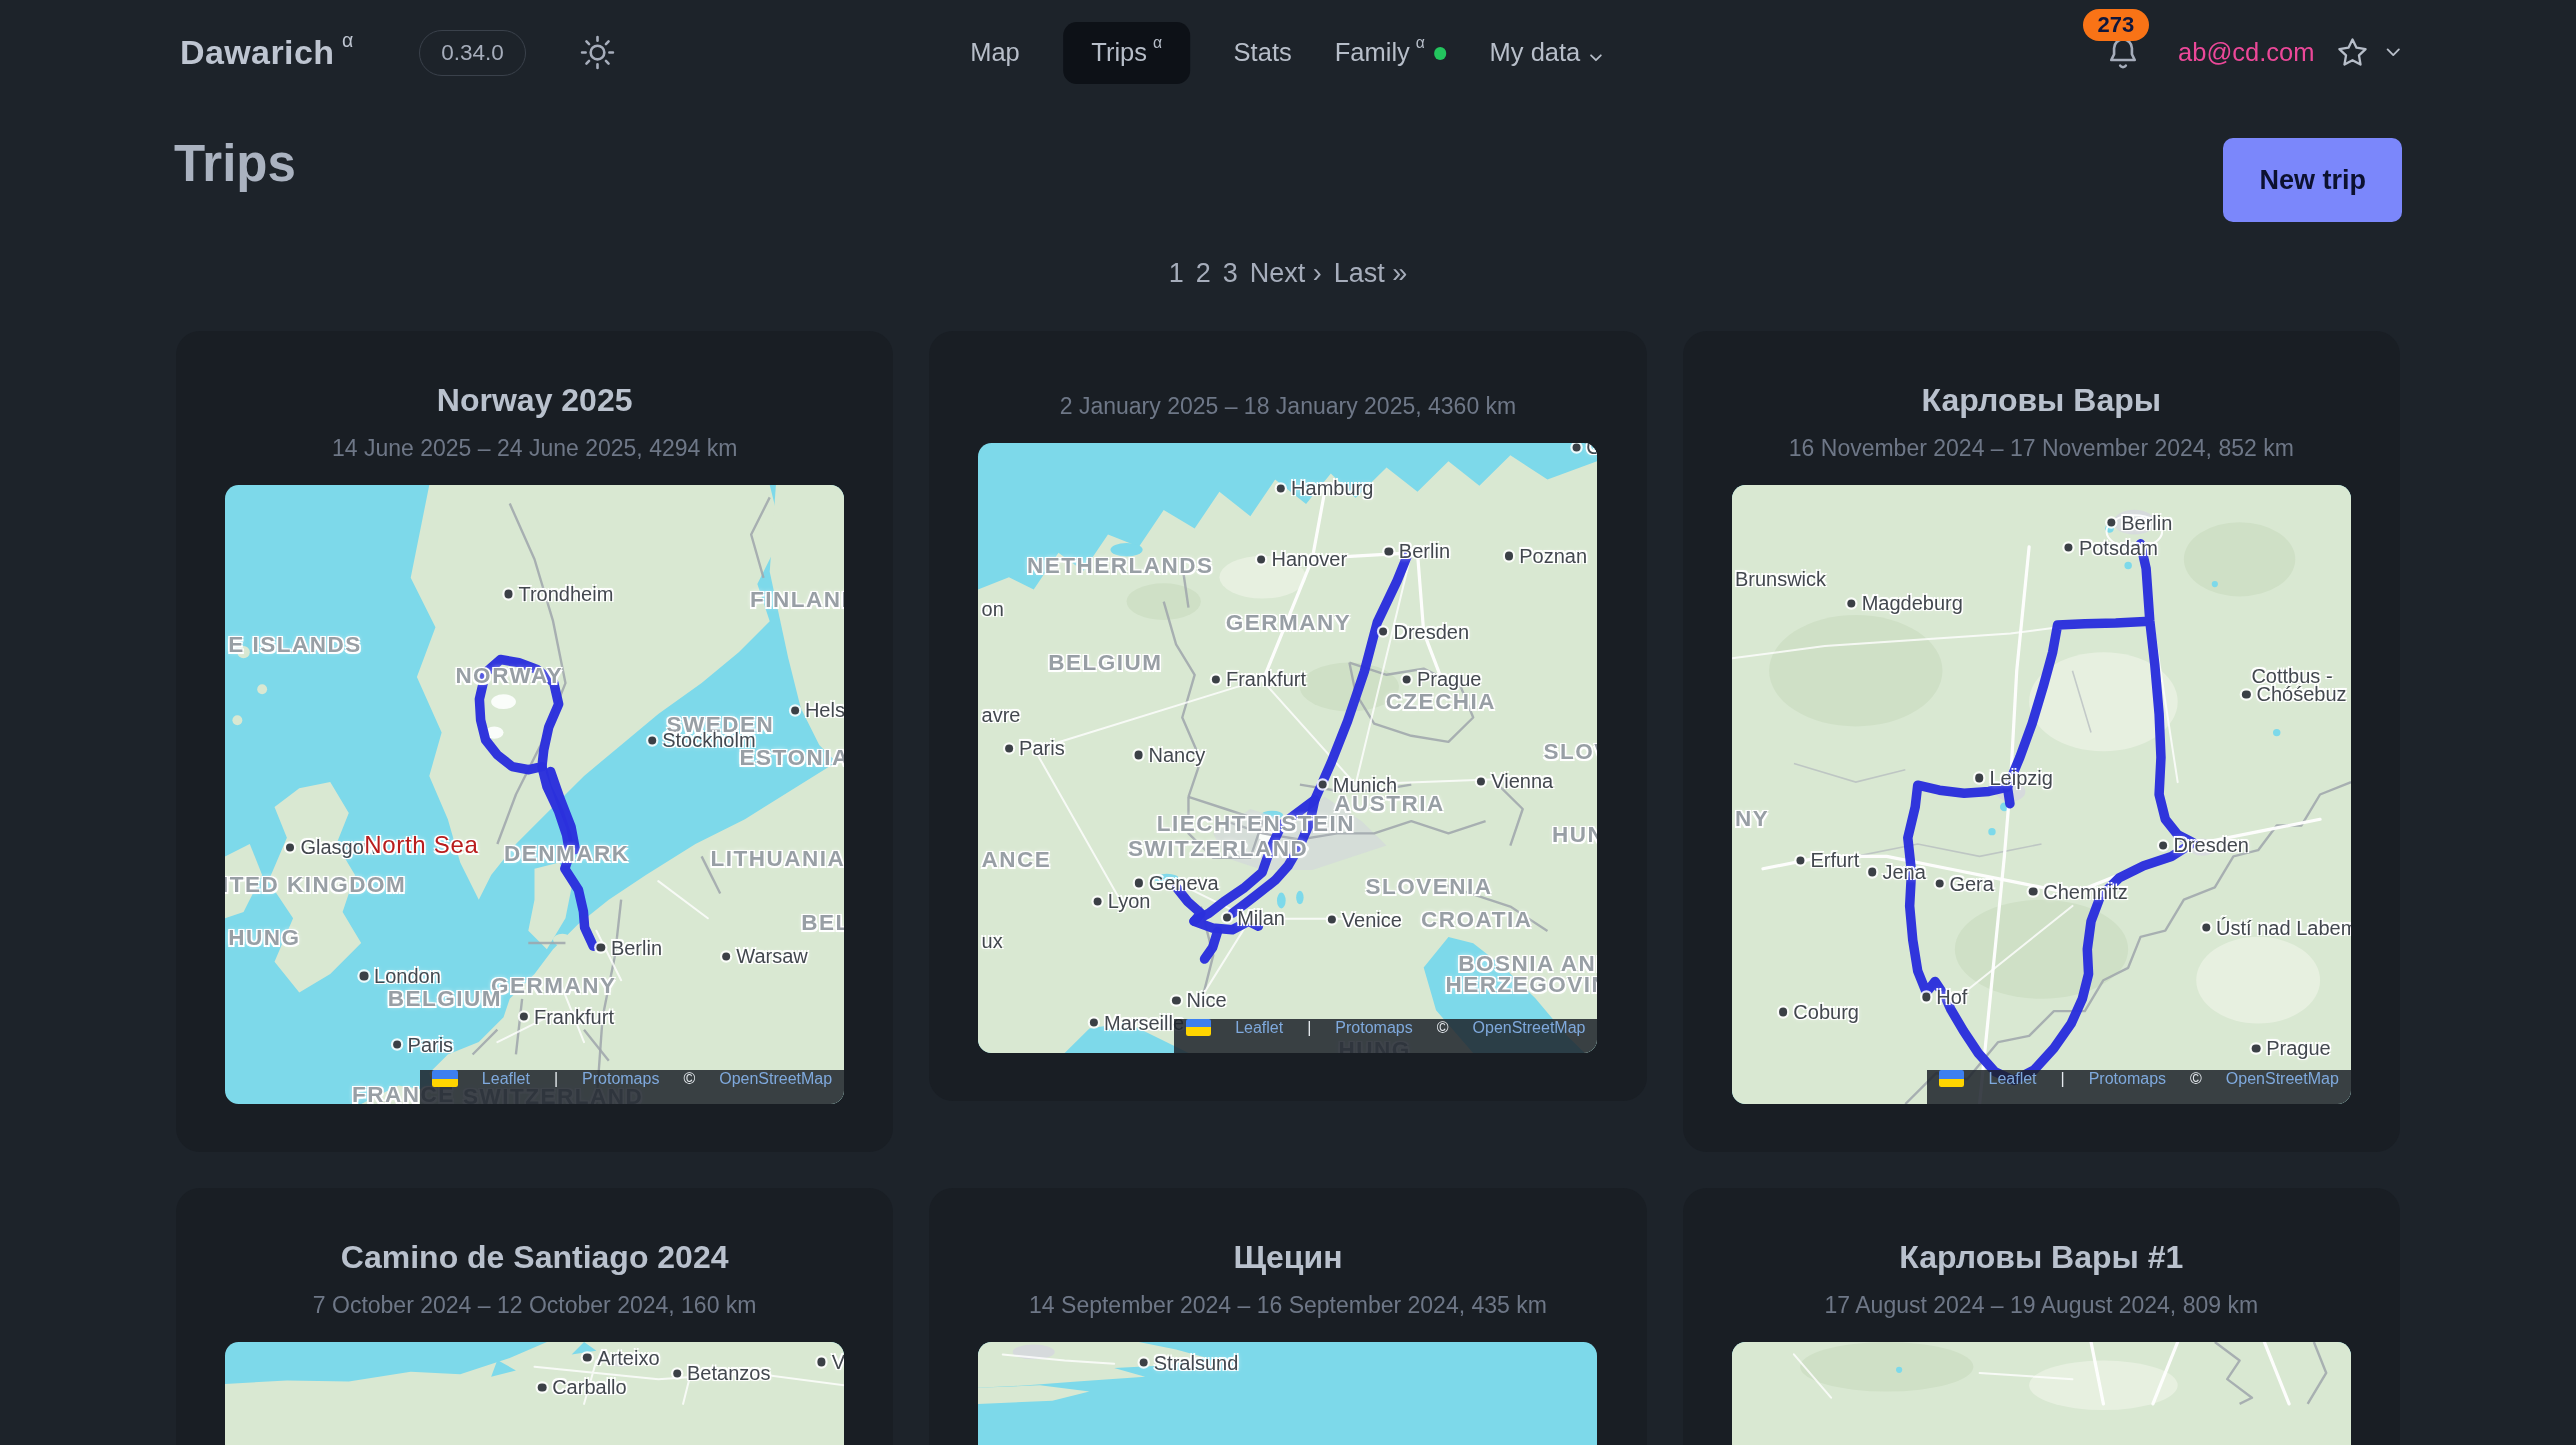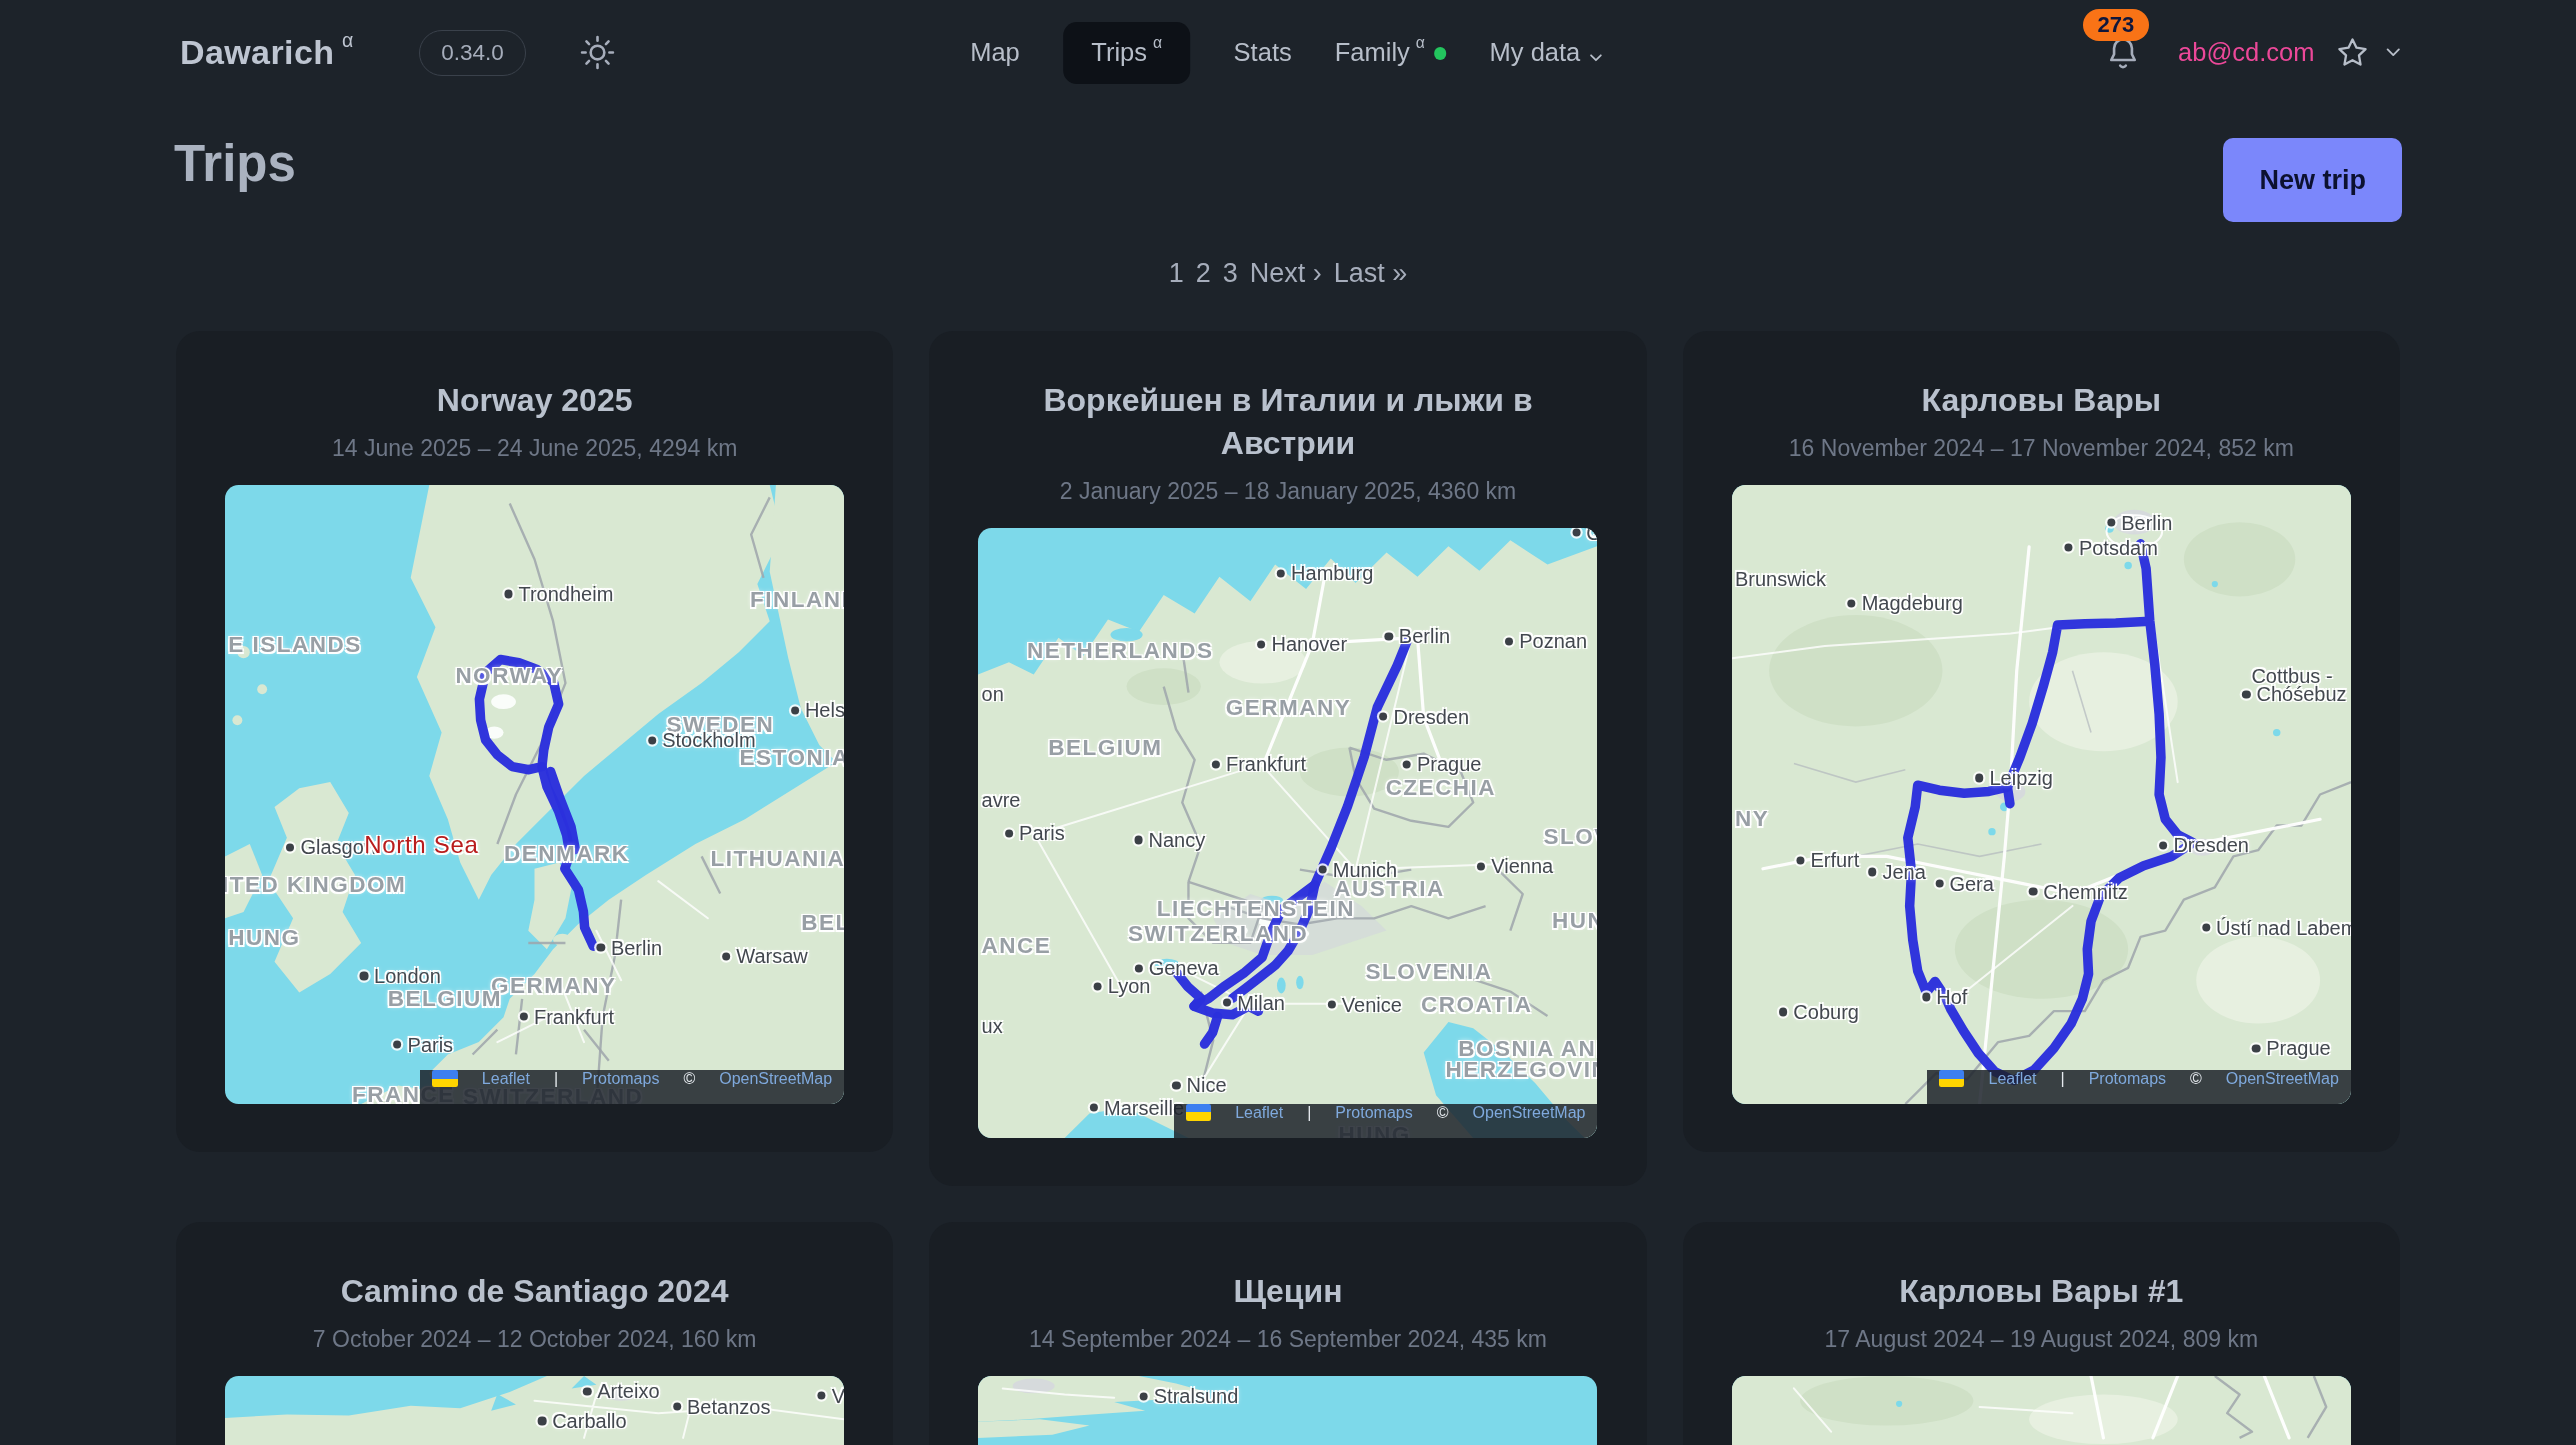--- a/index.html
+++ b/index.html
@@ -225,21 +225,20 @@
           <a>Leaflet</a>
           <span>|</span>
           <a>Protomaps</a>
           <span>©</span>
           <a>OpenStreetMap</a>
         </div>
       </div>
   </section>
 
   <section class="card">
-    <h2>Воркейшен в Италии и лыжи в Австрии</h2>
     <p class="dates">2 January 2025 – 18 January 2025, 4360 km</p>
     <div class="map">
         <svg class="bg" viewBox="0 0 100 100" preserveAspectRatio="none">
     <path class="land" d="M0,30 L0,24 L5,22 L9,24 L13,18 L17,21 L21,15 L26,17 L30,11 L35,14 L39,8 L44,12 L48,6 L53,10 L57,5 L61,9 L66,4 L71,8 L76,3 L81,7 L86,2 L92,6 L100,3 L100,100 L0,100 Z"></path>
     <ellipse class="water" cx="24" cy="17.5" rx="2.6" ry="1.1"></ellipse>
     <ellipse class="land2" cx="30" cy="26" rx="6" ry="3"></ellipse>
     <ellipse class="land2" cx="60" cy="40" rx="8" ry="4"></ellipse>
     <ellipse class="hi" cx="46" cy="22" rx="7" ry="3.5"></ellipse>
     <path class="water" d="M72,86 L76,81 L80,82 L85,86 L90,91 L95,97 L98,100 L80,100 L74,93 Z"></path>
     <path class="water" d="M14,100 L18,96 L24,95 L30,98 L34,100 Z"></path>

